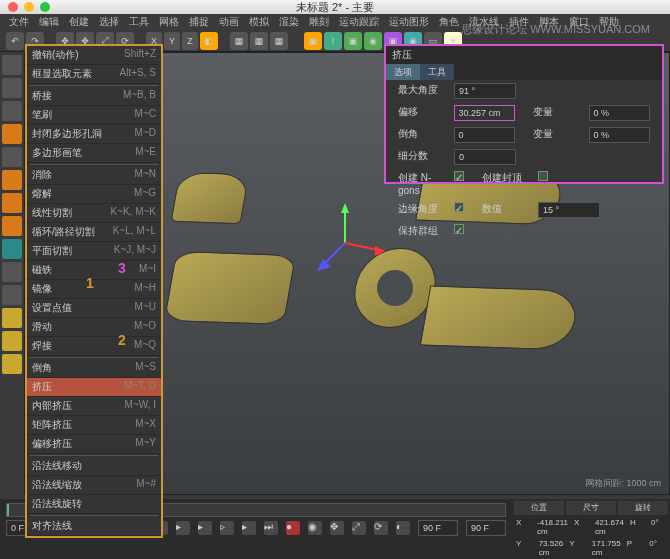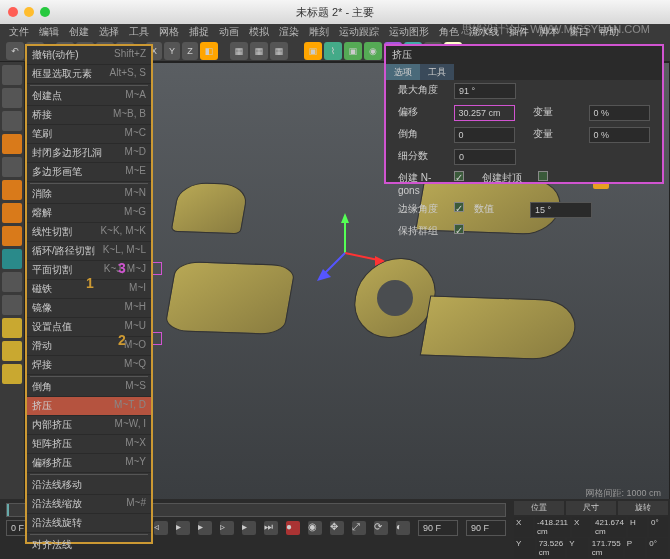--- a/index.html
+++ b/index.html
@@ -1,34 +1,34 @@
 <!DOCTYPE html>
 <html><head>
 <meta charset="utf-8">
 <style>
 *{margin:0;padding:0;box-sizing:border-box;font-family:Arial,sans-serif;font-size:10px;color:#ccc;user-select:none}
 body{width:670px;height:559px;background:#3a3a3a;position:relative;overflow:hidden}
-.macbar{height:24px;background:linear-gradient(#f5f5f5,#d8d8d8);display:flex;align-items:center;padding:0 8px;gap:6px}
+.macbar{height:14px;background:linear-gradient(#f5f5f5,#d8d8d8);display:flex;align-items:center;padding:0 8px;gap:6px}
 .macdot{width:10px;height:10px;border-radius:50%}
 .title-center{position:absolute;left:50%;transform:translateX(-50%);color:#333;font-size:11px}
 .menubar{height:16px;background:#3a3a3a;display:flex;align-items:center;padding:0 6px;gap:4px}
 .menubar span{padding:1px 3px;font-size:10px;color:#bbb}
 .toolbar{height:22px;background:#3a3a3a;display:flex;align-items:center;padding:0 6px;gap:2px;border-bottom:1px solid #222}
 .tbtn{width:18px;height:18px;background:#555;border-radius:3px;display:flex;align-items:center;justify-content:center;font-size:9px}
 .tbtn.cube{background:#ffa500}
 .tbtn.grn{background:#5a5}
 .tbtn.cyan{background:#4aa}
 .main{display:flex;height:calc(100% - 56px - 60px);position:relative}
 .sidebar-l{width:24px;background:#3a3a3a;display:flex;flex-direction:column;gap:1px;padding:2px}
 .sb-icon{width:20px;height:20px;background:#555;border-radius:2px;margin:1px auto}
 .sb-icon.org{background:#d97a1a}
 .sb-icon.cyan{background:#2a8a8a}
 .sb-icon.ylw{background:#c9a830}
 .viewport{flex:1;background:linear-gradient(#5a5e62,#3a3d40);position:relative;border:1px solid #222}
-.ctx-menu{position:absolute;left:25px;top:44px;width:128px;background:#343434;border:2px solid #cc9933;z-index:100;max-height:500px;font-size:9px}
+.ctx-menu{position:absolute;left:25px;top:44px;width:138px;background:#343434;border:2px solid #cc9933;z-index:100;max-height:500px;font-size:9px}
 .ctx-item{padding:2px 5px;display:flex;justify-content:space-between;border-bottom:1px solid #2a2a2a}
 .ctx-item.sel{background:#b5533f;color:#fff}
 .ctx-sep{height:1px;background:#555;margin:1px 3px}
 .ctx-hilite{position:absolute;border:1px solid #d154d1;pointer-events:none}
 .attr-panel{position:absolute;right:6px;top:44px;width:280px;height:140px;background:#353535;border:2px solid #d154d1;z-index:90}
 .attr-tabs{display:flex;height:16px;background:#2a2a2a}
 .attr-tab{padding:2px 8px;background:#4a6a7a;font-size:9px}
 .attr-row{display:flex;align-items:flex-start;padding:3px 12px;gap:6px;font-size:9px}
 .attr-label{width:50px}
 .attr-val{width:62px;background:#2a2a2a;padding:2px 4px;border:1px solid #555;font-size:9px}
@@ -158,24 +158,20 @@
     <div class="ctx-item">
       <span>撤销(动作)</span>
       <span style="color:#888">Shift+Z</span>
     </div>
     <div class="ctx-item">
       <span>框显选取元素</span>
       <span style="color:#888">Alt+S, S</span>
     </div>
     <div class="ctx-sep"></div>
     <div class="ctx-item">
-      <span>创建点</span>
-      <span style="color:#888">M~A</span>
-    </div>
-    <div class="ctx-item">
       <span>桥接</span>
       <span style="color:#888">M~B, B</span>
     </div>
     <div class="ctx-item">
       <span>笔刷</span>
       <span style="color:#888">M~C</span>
     </div>
     <div class="ctx-item">
       <span>封闭多边形孔洞</span>
       <span style="color:#888">M~D</span>
@@ -300,21 +296,21 @@
       </div>
       <div class="attr-row">
         <span class="attr-label">创建 N-gons</span>
         <span class="chk">✓</span>
         <span class="attr-label" style="margin-left:12px">创建封顶</span>
         <span class="chk"></span>
       </div>
       <div class="attr-row">
         <span class="attr-label">边缘角度</span>
         <span class="chk">✓</span>
-        <span class="attr-label" style="margin-left:4px">数值</span>
+        <span class="attr-label" style="margin-left:12px">数值</span>
         <span class="attr-val">15 °</span>
       </div>
       <div class="attr-row">
         <span class="attr-label">保持群组</span>
         <span class="chk">✓</span>
       </div>
     </div>
 </div>
 
 <div class="bottompane">

